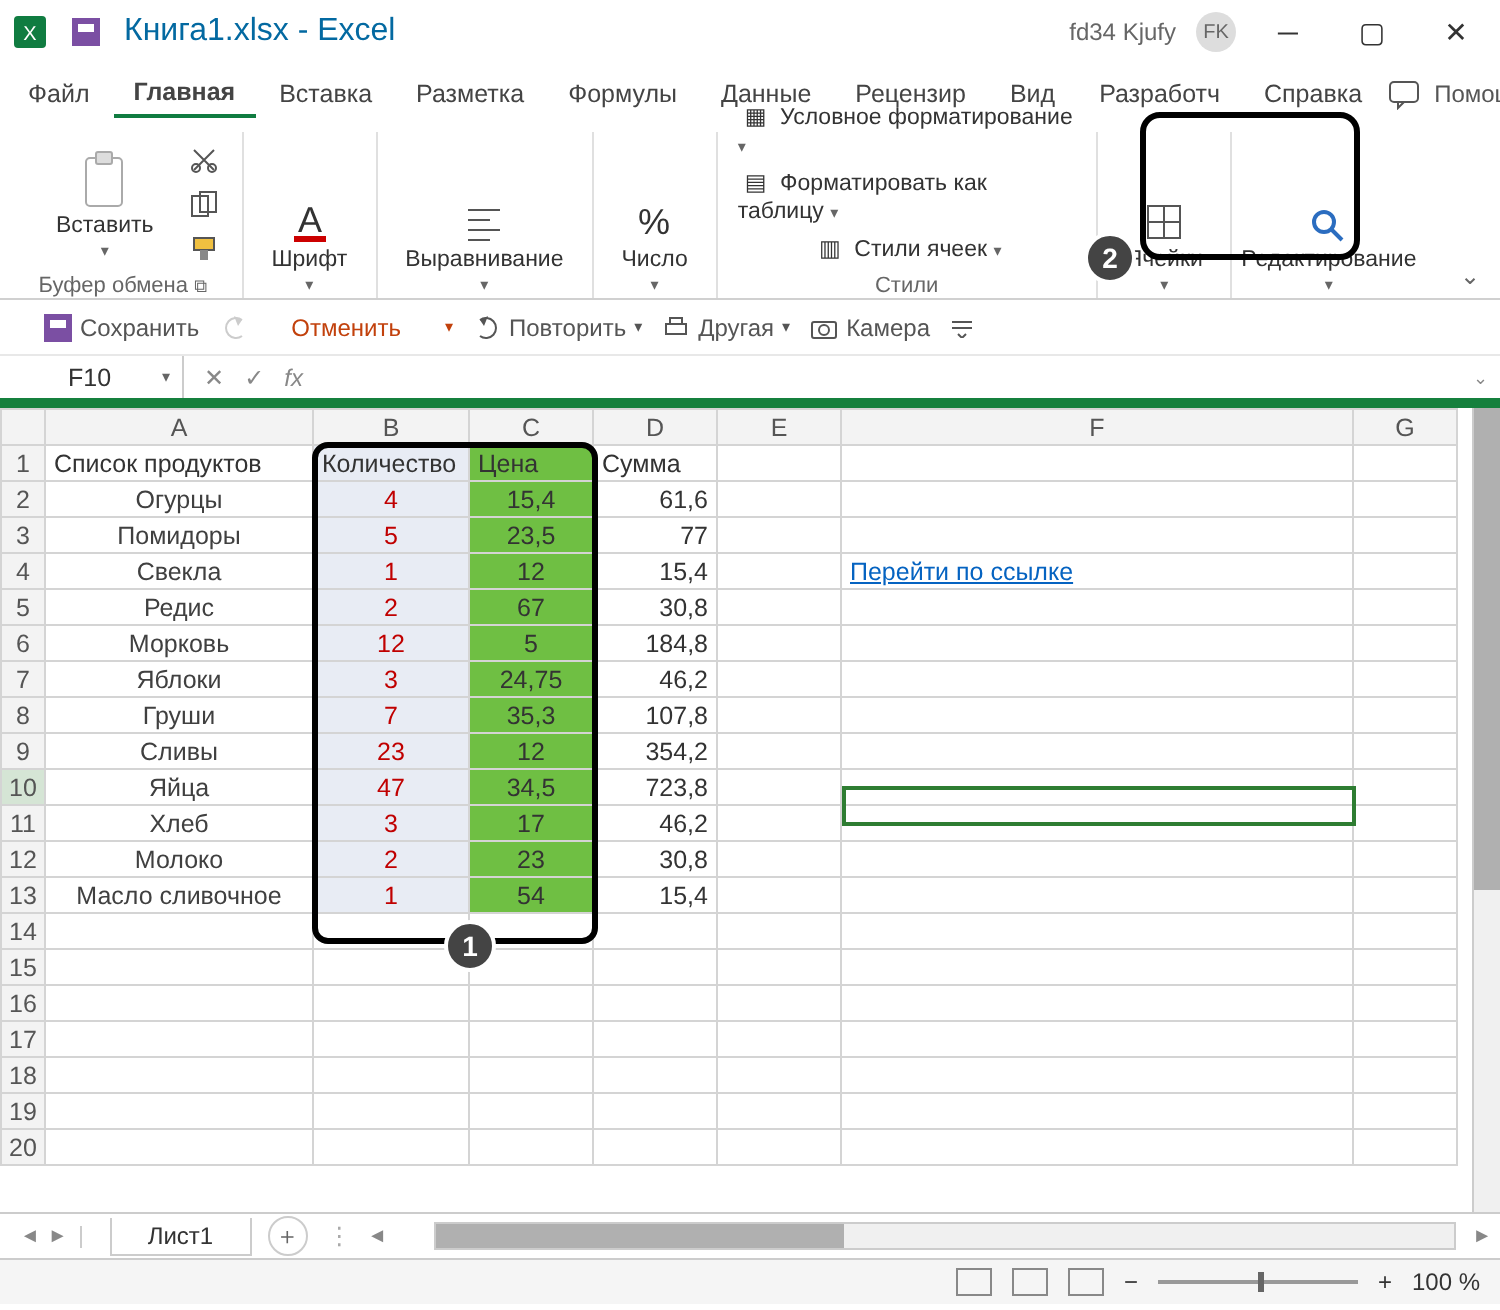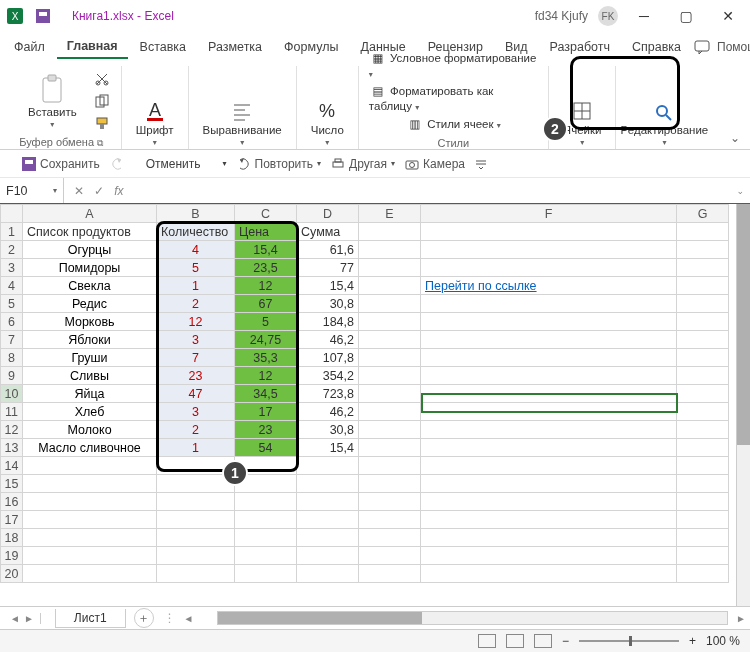--- a/index.html
+++ b/index.html
@@ -1,58 +1,58 @@
 <!DOCTYPE html>
 <html><head>
 <meta charset="utf-8">
 <style>
   * { box-sizing: border-box; margin: 0; padding: 0; }
   body { font-family: "Segoe UI", Arial, sans-serif; font-size: 12px; background: #fff; color: #333; width: 750px; height: 655px; overflow: hidden; position: relative; }
   .titlebar { display: flex; align-items: center; height: 32px; padding: 0 6px; }
   .titlebar .left, .titlebar .right { display: flex; align-items: center; gap: 10px; }
-  .titlebar .title { margin-left: 10px; color: #a21caf; font-size: 12px; }
+  .titlebar .title { margin-left: 0; color: #0369a1; font-size: 16px; }
   .titlebar .spacer { flex: 1; }
   .avatar { width: 20px; height: 20px; border-radius: 50%; background: #ddd; display: inline-flex; align-items: center; justify-content: center; font-size: 10px; color: #666; }
   .winbtn { width: 32px; height: 28px; display: inline-flex; align-items: center; justify-content: center; color: #333; font-size: 14px; }
   svg { display: block; }
   .menubar { display: flex; align-items: center; gap: 2px; padding: 2px 4px 0 4px; height: 28px; }
   .menubar .tab { padding: 4px 10px; font-size: 12.5px; color: #444; cursor: pointer; }
   .menubar .tab.active { font-weight: 600; border-bottom: 2px solid #107C41; }
   .menubar .right { margin-left: auto; display: flex; align-items: center; gap: 6px; }
   .ribbon { display: flex; align-items: stretch; padding: 6px 8px 0 8px; height: 90px; position: relative; border-bottom: 1px solid #d0d0d0; }
   .rgroup { display: flex; flex-direction: column; align-items: center; justify-content: flex-end; padding: 0 10px; border-right: 1px solid #e0e0e0; }
   .rgroup:last-child { border-right: none; }
   .rgroup .row { display: flex; align-items: center; gap: 8px; margin-left: 12px; }
   .rgroup .glabel { font-size: 11px; color: #666; margin-top: 4px; }
   .bigbtn { display: flex; flex-direction: column; align-items: center; gap: 2px; font-size: 11.5px; color: #333; padding: 2px 4px; }
   .iconsm { width: 18px; height: 18px; display: inline-flex; align-items: center; justify-content: center; color: #333; }
   .ribbon-row2 { display: flex; align-items: center; gap: 10px; padding: 4px 22px; height: 28px; border-bottom: 1px solid #e8e8e8; font-size: 12px; color: #555; }
   .ribbon-row2 .item { display: flex; align-items: center; gap: 4px; }
-  .ribbon-row2 .disabled { color: #404040; gap: 22px; }
+  .ribbon-row2 .disabled { color: #c2410c; gap: 22px; }
   .ribbon-chevron { position: absolute; right: 10px; bottom: 4px; color: #666; }
-  .namebox-row { display: flex; align-items: center; height: 26px; border-bottom: 1px solid #15803d; }
+  .namebox-row { display: flex; align-items: center; height: 26px; border-bottom: 5px solid #15803d; padding-left: 28px; }
   .namebox { width: 64px; padding: 0 6px; border-right: 1px solid #ccc; height: 100%; display: flex; align-items: center; font-size: 12.5px; }
   .namebox .dd { font-size: 8px; color: #666; margin-left: auto; }
   .fxbtns { display: flex; align-items: center; gap: 10px; padding: 0 10px; color: #888; }
   .fxinput { flex: 1; padding: 0 6px; font-size: 12.5px; }
   .grid-wrap { position: relative; height: 402px; overflow: hidden; }
   table { border-collapse: collapse; table-layout: fixed; }
   th, td { border: 1px solid #d4d4d4; padding: 0; height: 18px; font-size: 12.5px; }
   th { background: #f3f3f3; font-weight: normal; color: #555; }
   .rowhdr { width: 22px; text-align: center; background: #f3f3f3; color: #555; }
   .rowhdr.sel { background: #d5e5d5; }
   td { text-align: right; padding: 0 4px; }
   .colA { width: 134px; }
   .colB { width: 78px; }
   .colC { width: 62px; }
   .colD { width: 62px; }
   .colE { width: 62px; }
   .colF { width: 256px; }
   .colG { width: 52px; }
-  .prod { color: #000000; text-align: center; }
+  .prod { color: #404040; text-align: center; }
   .qty { text-align: center; color: #c00000; background: #e8ecf4; }
   .price { text-align: center; background: #6fbf43; }
   .hdr { text-align: left; padding-left: 4px; background: #fff; }
   .hdrQ { text-align: left; background: #e8ecf4; }
   .hdrP { text-align: left; background: #6fbf43; }
   .link { color: #0563c1; text-decoration: underline; text-align: left; }
   .range-hl { position: absolute; border: 3px solid #000; border-radius: 8px; pointer-events: none; }
   .edit-hl { position: absolute; border: 3px solid #000; border-radius: 10px; pointer-events: none; }
   .sel-cell { position: absolute; border: 2px solid #2e7d32; pointer-events: none; }
   .badge { width: 26px; height: 26px; border-radius: 50%; background: #444; color: #fff; display: flex; align-items: center; justify-content: center; font-weight: bold; font-size: 14px; border: 2px solid #fff; }

